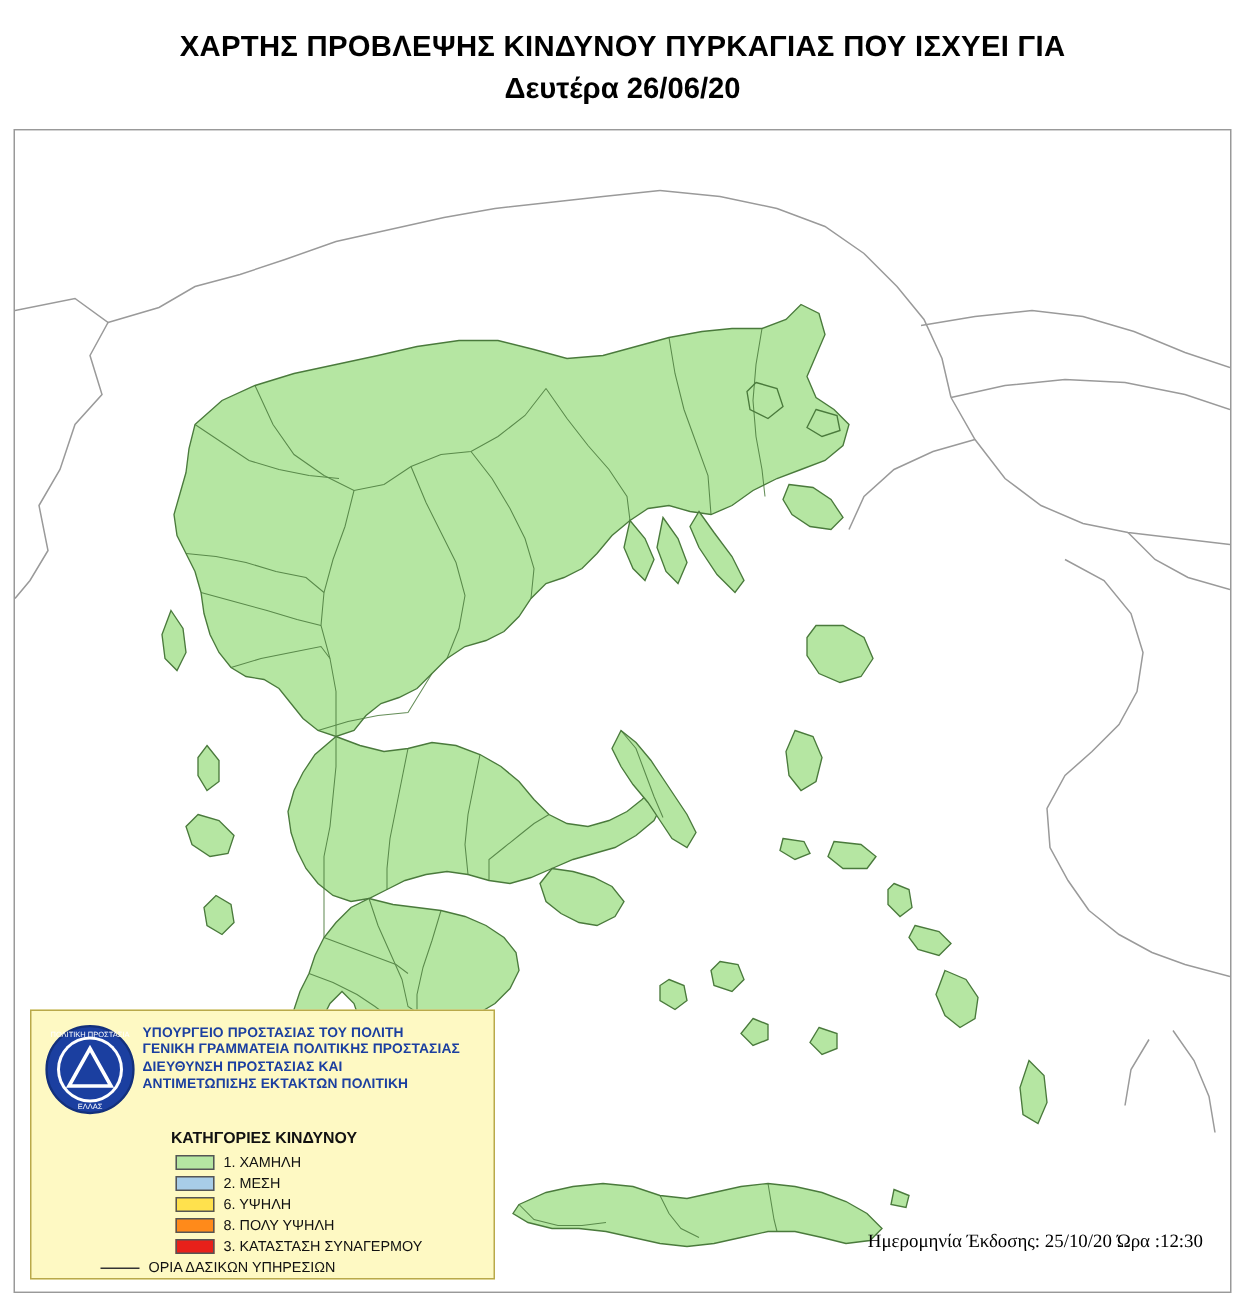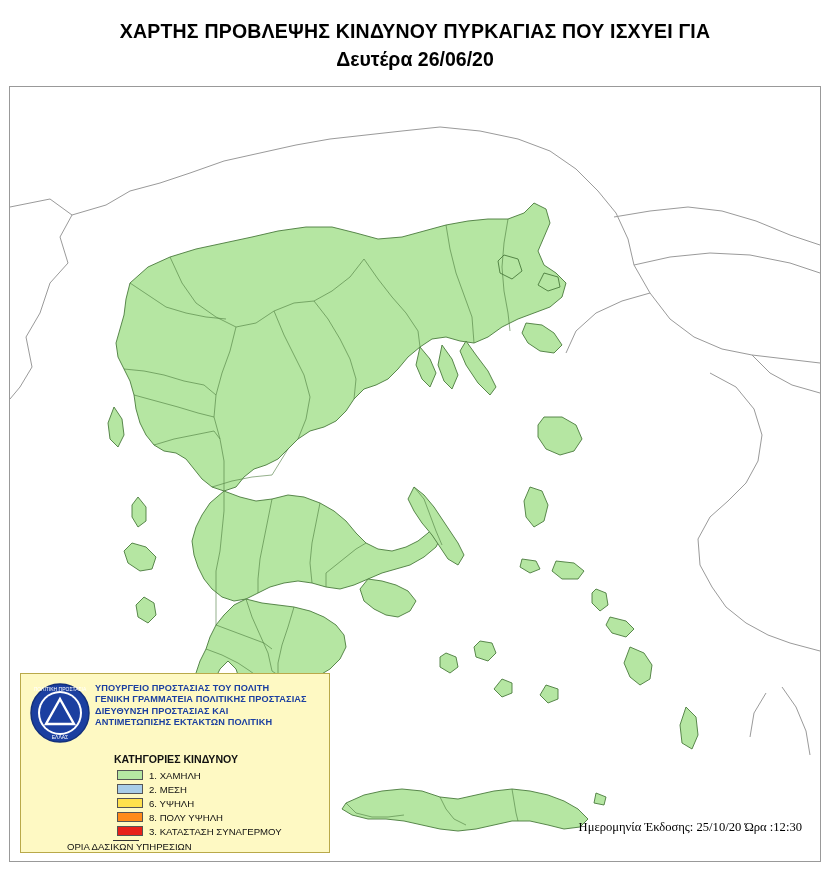--- a/index.html
+++ b/index.html
@@ -117,21 +117,20 @@
     font-size: 9.6px;
     color: #111111;
     white-space: nowrap;
   }
   .legend-bound {
     position: absolute;
     left: 46px;
     top: 166px;
     display: flex;
     align-items: center;
-    flex-direction: column;
   }
   .legend-bound-line {
     width: 26px;
     height: 0;
     border-top: 1.4px solid #333333;
     margin-right: 6px;
   }
   
   .credits {
     position: absolute;

